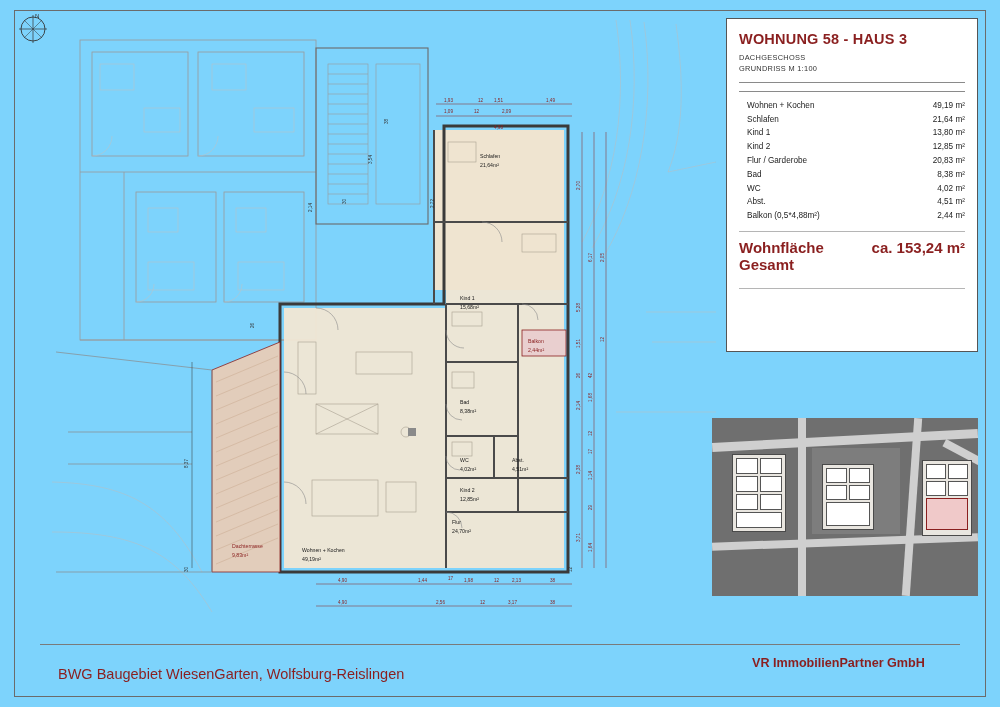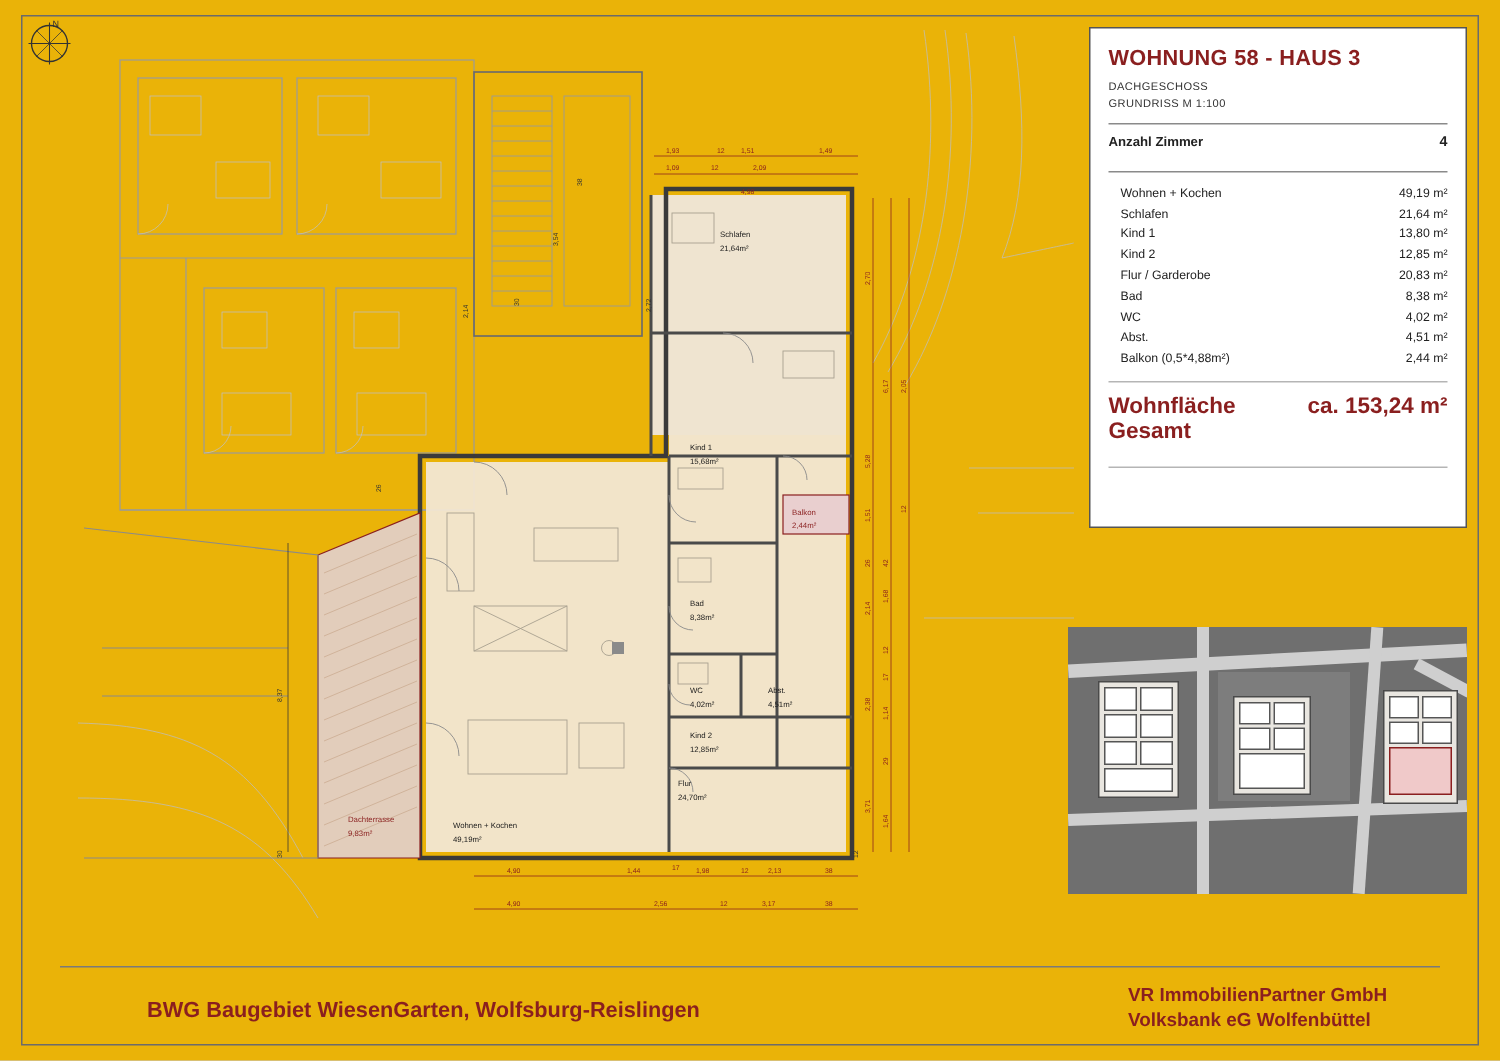--- a/index.html
+++ b/index.html
@@ -1,18 +1,18 @@
 <!DOCTYPE html>
 <html><head>
 <meta charset="utf-8">
 <style>
   html,body{margin:0;padding:0;background:#c9c9c9;}
   body{font-family:"Liberation Sans", sans-serif;}
   #page{
-    position:relative;width:1000px;height:707px;background:#eab308;overflow:hidden;
+    position:relative;width:1000px;height:707px;background:#7dd3fc;overflow:hidden;
   }
   .sheet-border{
     position:absolute;left:14px;top:10px;width:972px;height:687px;
     border:1px solid #6b6b6b;box-sizing:border-box;
   }
   
   #info{
     position:absolute;left:726px;top:18px;width:252px;height:334px;
     background:#ffffff;border:1px solid #555;box-sizing:border-box;padding:10px 12px;
   }
@@ -35,21 +35,21 @@
     position:absolute;left:712px;top:418px;width:266px;height:178px;background:#6f6f6f;
     overflow:hidden;
   }
   #sitemap .road{position:absolute;background:#cfcfcf;}
   #sitemap .blk{position:absolute;background:#e9e6e0;border:1px solid #4a4a4a;}
   #sitemap .blk.hl{background:#f0c9c9;border-color:#8a1f1f;}
   #sitemap .green{position:absolute;background:#7d7d7d;}
   .mini-unit{position:absolute;background:#ffffff;border:1px solid #555;}
   
   #footline{position:absolute;left:40px;top:644px;width:920px;height:1px;background:#7a7a7a;}
-  #foot-left{position:absolute;left:58px;top:666px;color:#8a1f1f;font-weight:bold;font-size:14.5px;margin-left:40px;}
+  #foot-left{position:absolute;left:58px;top:666px;color:#8a1f1f;font-weight:normal;font-size:14.5px;}
   #foot-right{position:absolute;left:752px;top:655px;color:#8a1f1f;font-weight:bold;font-size:12.6px;line-height:1.35;text-align:left;}
   
   #plan{position:absolute;left:16px;top:12px;width:700px;height:630px;overflow:hidden;}
   #plan svg{position:absolute;left:0;top:0;}
   .dim{font-size:4.6px;fill:#333;font-family:"Liberation Sans",sans-serif;}
   .dimr{font-size:4.6px;fill:#8a1f1f;font-family:"Liberation Sans",sans-serif;}
   .rname{font-size:5.2px;fill:#1a1a1a;font-family:"Liberation Sans",sans-serif;}
   .rnamered{font-size:5.2px;fill:#8a1f1f;font-family:"Liberation Sans",sans-serif;}
   #compass{position:absolute;left:56px;top:578px;width:34px;height:34px;}
 </style>
@@ -295,24 +295,20 @@
       <text x="19" y="6" font-size="6" fill="#333" font-family="Liberation Sans, sans-serif">N</text>
     </svg>
   </div>
 
   <div id="info">
     <div class="title">WOHNUNG 58 - HAUS 3</div>
     <div class="sub">DACHGESCHOSS</div>
     <div class="sub">GRUNDRISS M 1:100</div>
     <div class="rule"></div>
 
-    <div class="row head">
-      <span class="k">Anzahl Zimmer</span>
-      <span class="v">4</span>
-    </div>
     <div class="rule"></div>
 
     <div style="height:6px"></div>
 
     <div class="row indent">
       <span class="k">Wohnen + Kochen</span>
       <span class="v">49,19 m²</span>
     </div>
     <div class="row indent">
       <span class="k">Schlafen</span>
@@ -388,15 +384,14 @@
     <div class="mini-unit" style="left:236px;top:46px;width:18px;height:13px;"></div>
     <div class="mini-unit" style="left:214px;top:63px;width:18px;height:13px;"></div>
     <div class="mini-unit" style="left:236px;top:63px;width:18px;height:13px;"></div>
     <div class="blk hl" style="left:214px;top:80px;width:40px;height:30px;"></div>
   </div>
 
   <div id="footline"></div>
   <div id="foot-left">BWG Baugebiet WiesenGarten, Wolfsburg-Reislingen</div>
   <div id="foot-right">
     <div>VR ImmobilienPartner GmbH</div>
-    <div>Volksbank eG Wolfenbüttel</div>
   </div>
 </div>
 
 </body></html>

